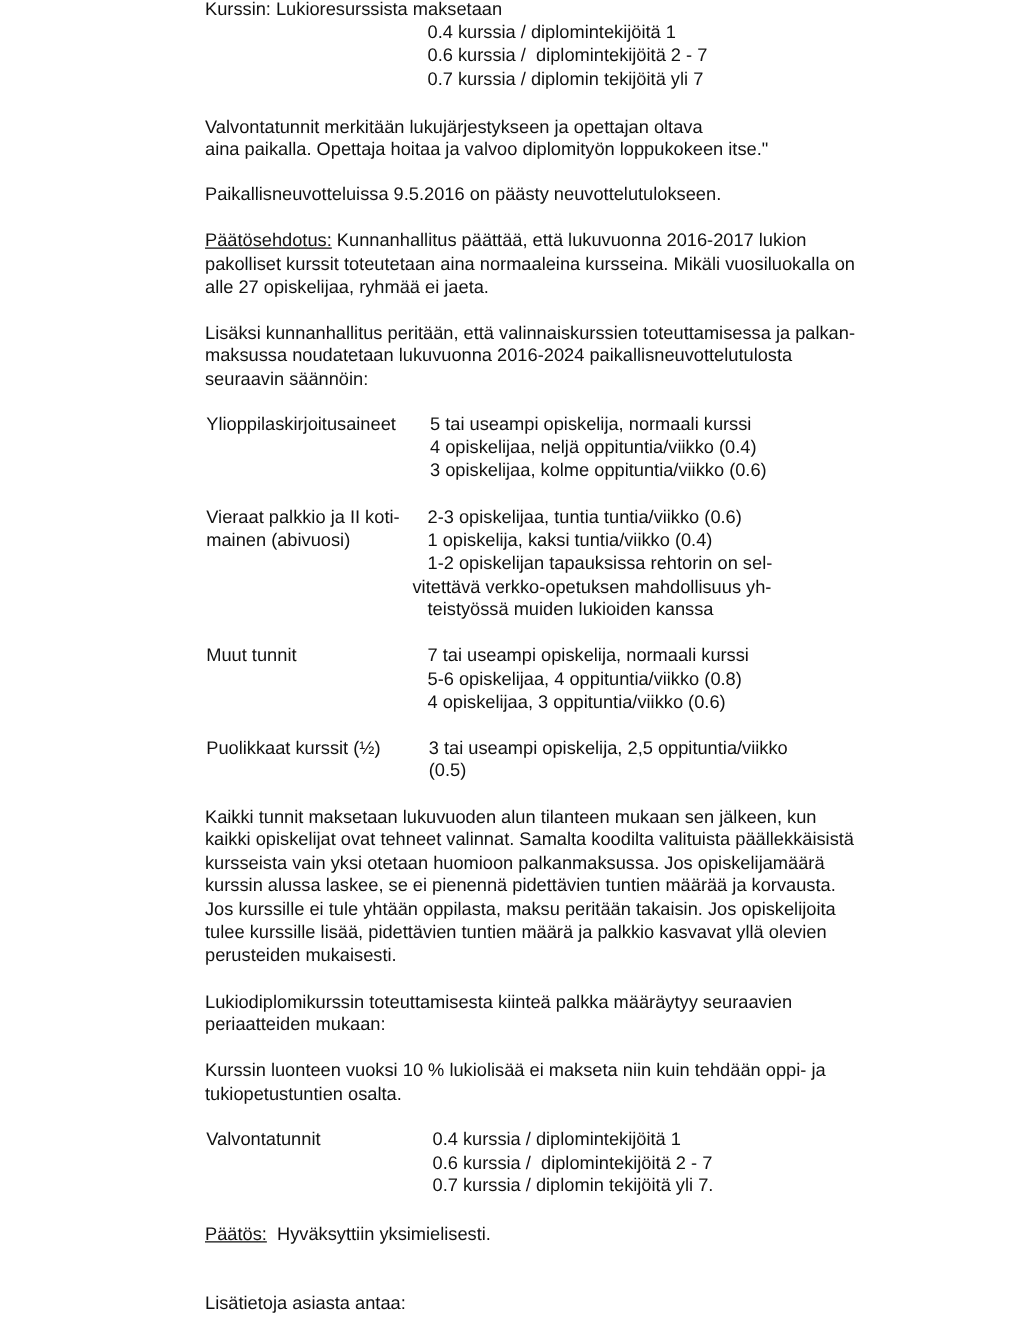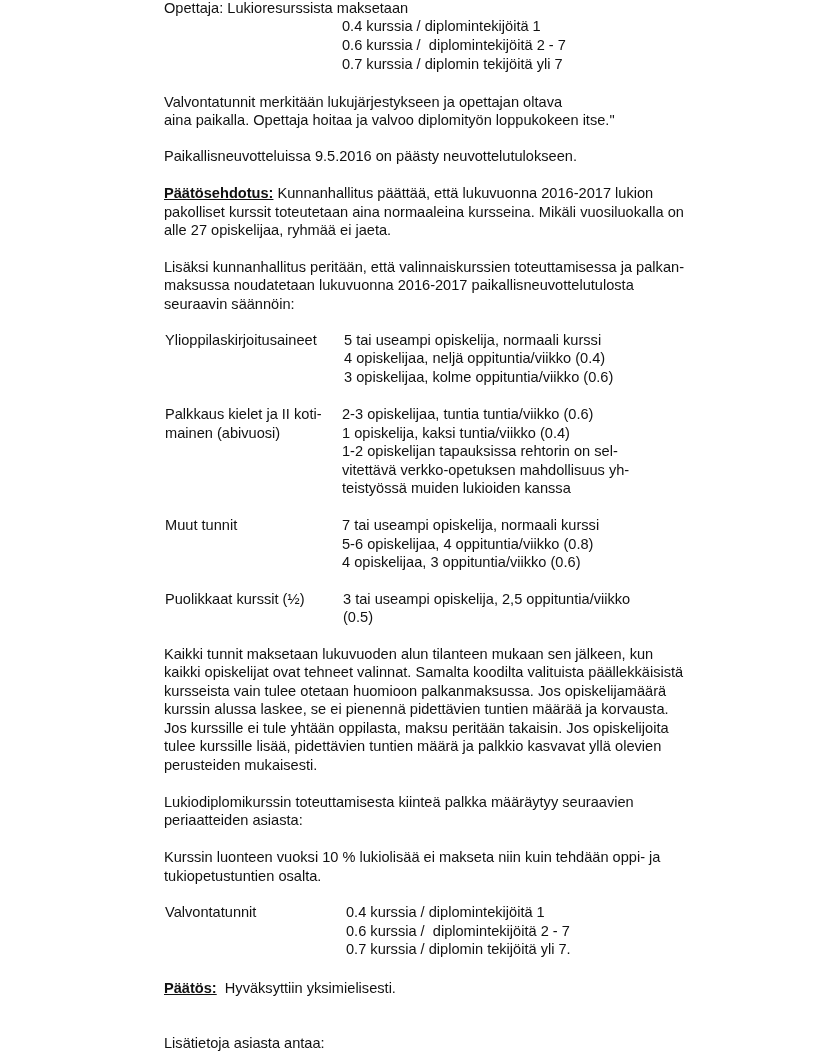--- a/index.html
+++ b/index.html
@@ -1,75 +1,75 @@
 <!DOCTYPE html>
 <html><head>
 <meta charset="utf-8">
 <style>
   html, body { margin: 0; padding: 0; background: #ffffff; }
   body { width: 816px; height: 1056px; position: relative; overflow: hidden;
          font-family: "Liberation Sans", sans-serif; font-size: 14.6px; color: #111111; }
   .ln { position: absolute; white-space: pre; line-height: 18px; }
-  .b { font-weight: bold; text-decoration: underline; text-align: center; }
+  .b { font-weight: normal; text-decoration: underline; text-align: center; }
 </style>
 </head>
 <body>
 
 <div>
 
-  <div class="ln" style="left:164px;top:-1px">Opettaja: Lukioresurssista maksetaan</div>
+  <div class="ln" style="left:164px;top:-1px">Kurssin: Lukioresurssista maksetaan</div>
   <div class="ln" style="left:342px;top:17px">0.4 kurssia / diplomintekijöitä 1</div>
   <div class="ln" style="left:342px;top:36px">0.6 kurssia /  diplomintekijöitä 2 - 7</div>
   <div class="ln" style="left:342px;top:55px">0.7 kurssia / diplomin tekijöitä yli 7</div>
 
   <div class="ln" style="left:164px;top:93px">Valvontatunnit merkitään lukujärjestykseen ja opettajan oltava</div>
   <div class="ln" style="left:164px;top:111px">aina paikalla. Opettaja hoitaa ja valvoo diplomityön loppukokeen itse."</div>
 
   <div class="ln" style="left:164px;top:147px">Paikallisneuvotteluissa 9.5.2016 on päästy neuvottelutulokseen.</div>
 
   <div class="ln" style="left:164px;top:184px"><span class="b">Päätösehdotus:</span><span> Kunnanhallitus päättää, että lukuvuonna 2016-2017 lukion</span></div>
   <div class="ln" style="left:164px;top:203px">pakolliset kurssit toteutetaan aina normaaleina kursseina. Mikäli vuosiluokalla on</div>
   <div class="ln" style="left:164px;top:221px">alle 27 opiskelijaa, ryhmää ei jaeta.</div>
 
   <div class="ln" style="left:164px;top:258px">Lisäksi kunnanhallitus peritään, että valinnaiskurssien toteuttamisessa ja palkan-</div>
-  <div class="ln" style="left:164px;top:276px">maksussa noudatetaan lukuvuonna 2016-2017 paikallisneuvottelutulosta</div>
+  <div class="ln" style="left:164px;top:276px">maksussa noudatetaan lukuvuonna 2016-2024 paikallisneuvottelutulosta</div>
   <div class="ln" style="left:164px;top:295px">seuraavin säännöin:</div>
 
   <div class="ln" style="left:165px;top:331px">Ylioppilaskirjoitusaineet</div>
   <div class="ln" style="left:344px;top:331px">5 tai useampi opiskelija, normaali kurssi</div>
   <div class="ln" style="left:344px;top:349px">4 opiskelijaa, neljä oppituntia/viikko (0.4)</div>
   <div class="ln" style="left:344px;top:368px">3 opiskelijaa, kolme oppituntia/viikko (0.6)</div>
 
-  <div class="ln" style="left:165px;top:405px">Palkkaus kielet ja II koti-</div>
+  <div class="ln" style="left:165px;top:405px">Vieraat palkkio ja II koti-</div>
   <div class="ln" style="left:165px;top:424px">mainen (abivuosi)</div>
   <div class="ln" style="left:342px;top:405px">2-3 opiskelijaa, tuntia tuntia/viikko (0.6)</div>
   <div class="ln" style="left:342px;top:424px">1 opiskelija, kaksi tuntia/viikko (0.4)</div>
   <div class="ln" style="left:342px;top:442px">1-2 opiskelijan tapauksissa rehtorin on sel-</div>
-  <div class="ln" style="left:342px;top:461px">vitettävä verkko-opetuksen mahdollisuus yh-</div>
+  <div class="ln" style="left:330px;top:461px">vitettävä verkko-opetuksen mahdollisuus yh-</div>
   <div class="ln" style="left:342px;top:479px">teistyössä muiden lukioiden kanssa</div>
 
   <div class="ln" style="left:165px;top:516px">Muut tunnit</div>
   <div class="ln" style="left:342px;top:516px">7 tai useampi opiskelija, normaali kurssi</div>
   <div class="ln" style="left:342px;top:535px">5-6 opiskelijaa, 4 oppituntia/viikko (0.8)</div>
   <div class="ln" style="left:342px;top:553px">4 opiskelijaa, 3 oppituntia/viikko (0.6)</div>
 
   <div class="ln" style="left:165px;top:590px">Puolikkaat kurssit (½)</div>
   <div class="ln" style="left:343px;top:590px">3 tai useampi opiskelija, 2,5 oppituntia/viikko</div>
   <div class="ln" style="left:343px;top:608px">(0.5)</div>
 
   <div class="ln" style="left:164px;top:645px">Kaikki tunnit maksetaan lukuvuoden alun tilanteen mukaan sen jälkeen, kun</div>
   <div class="ln" style="left:164px;top:663px">kaikki opiskelijat ovat tehneet valinnat. Samalta koodilta valituista päällekkäisistä</div>
-  <div class="ln" style="left:164px;top:682px">kursseista vain tulee otetaan huomioon palkanmaksussa. Jos opiskelijamäärä</div>
+  <div class="ln" style="left:164px;top:682px">kursseista vain yksi otetaan huomioon palkanmaksussa. Jos opiskelijamäärä</div>
   <div class="ln" style="left:164px;top:700px">kurssin alussa laskee, se ei pienennä pidettävien tuntien määrää ja korvausta.</div>
   <div class="ln" style="left:164px;top:719px">Jos kurssille ei tule yhtään oppilasta, maksu peritään takaisin. Jos opiskelijoita</div>
   <div class="ln" style="left:164px;top:737px">tulee kurssille lisää, pidettävien tuntien määrä ja palkkio kasvavat yllä olevien</div>
   <div class="ln" style="left:164px;top:756px">perusteiden mukaisesti.</div>
 
   <div class="ln" style="left:164px;top:793px">Lukiodiplomikurssin toteuttamisesta kiinteä palkka määräytyy seuraavien</div>
-  <div class="ln" style="left:164px;top:811px">periaatteiden asiasta:</div>
+  <div class="ln" style="left:164px;top:811px">periaatteiden mukaan:</div>
 
   <div class="ln" style="left:164px;top:848px">Kurssin luonteen vuoksi 10 % lukiolisää ei makseta niin kuin tehdään oppi- ja</div>
   <div class="ln" style="left:164px;top:867px">tukiopetustuntien osalta.</div>
 
   <div class="ln" style="left:165px;top:903px">Valvontatunnit</div>
   <div class="ln" style="left:346px;top:903px">0.4 kurssia / diplomintekijöitä 1</div>
   <div class="ln" style="left:346px;top:922px">0.6 kurssia /  diplomintekijöitä 2 - 7</div>
   <div class="ln" style="left:346px;top:940px">0.7 kurssia / diplomin tekijöitä yli 7.</div>
 
   <div class="ln" style="left:164px;top:979px"><span class="b">Päätös:</span><span>  Hyväksyttiin yksimielisesti.</span></div>

